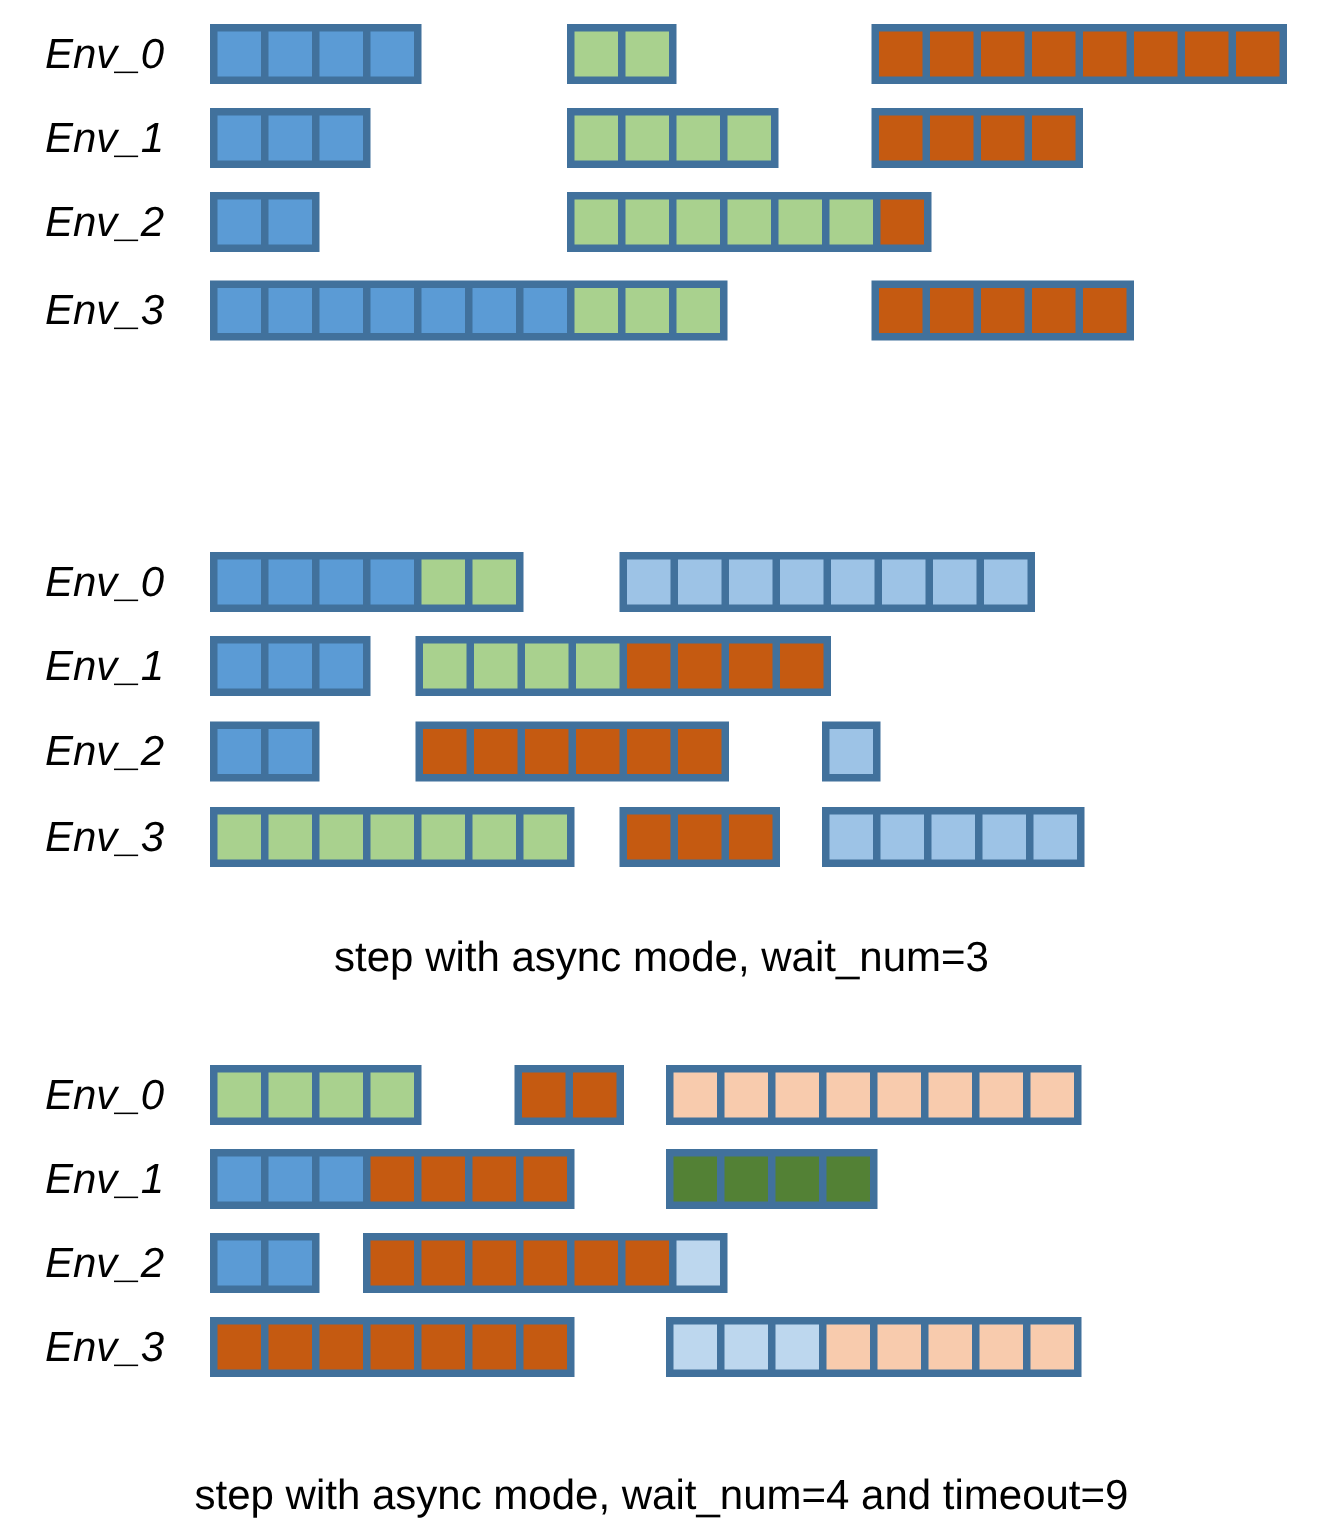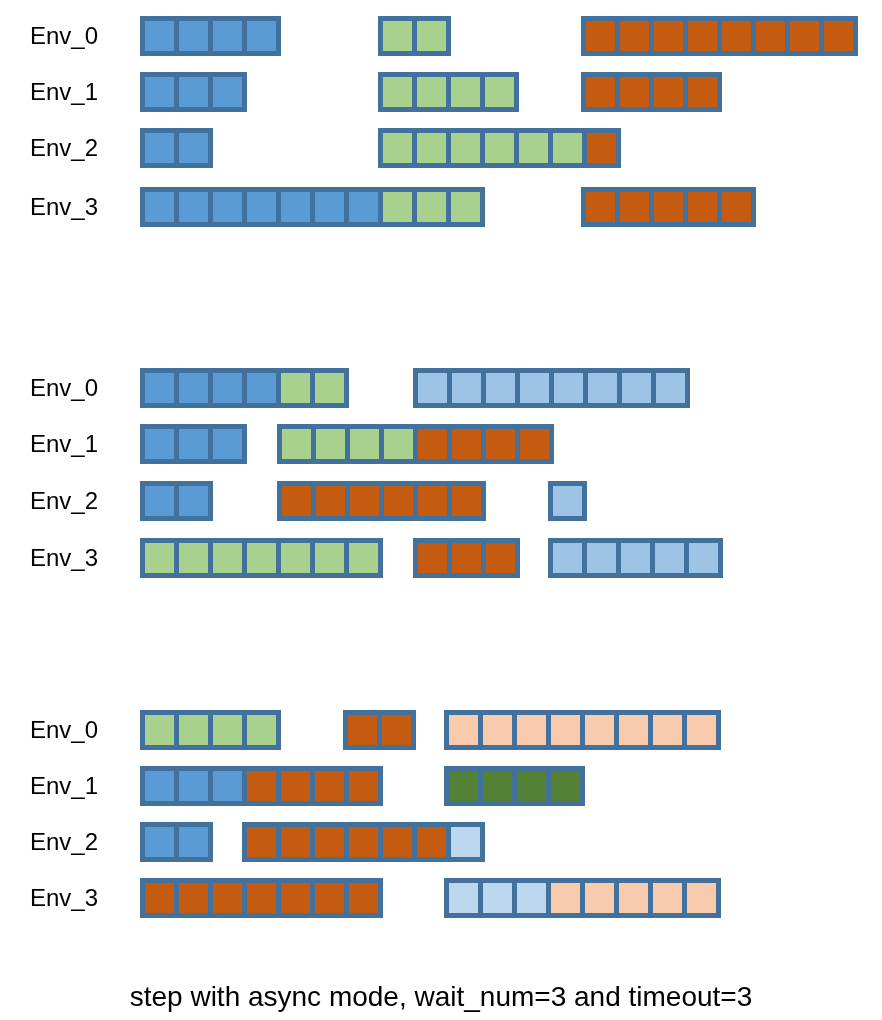--- a/index.html
+++ b/index.html
@@ -12,24 +12,25 @@
     position: relative;
     width: 882px;
     height: 1020px;
     background: #ffffff;
     overflow: hidden;
   }
   .env-label {
     position: absolute;
     left: 30px;
     transform: translateY(-50%);
-    font-size: 24px;
+    font-size: 28px;
     line-height: 1;
     color: #000000;
     white-space: nowrap;
+    font-style: italic;
   }
   .bar {
     position: absolute;
     display: flex;
     gap: 5px;
     padding: 5px;
     box-sizing: border-box;
     height: 40px;
   }
   .cell {
@@ -192,20 +193,21 @@
       <div class="cell" style="background: rgb(197, 90, 17);"></div>
       <div class="cell" style="background: rgb(197, 90, 17);"></div>
     </div>
     <div class="bar" style="left: 548px; top: 538px; background: rgb(65, 113, 156);">
       <div class="cell" style="background: rgb(157, 195, 230);"></div>
       <div class="cell" style="background: rgb(157, 195, 230);"></div>
       <div class="cell" style="background: rgb(157, 195, 230);"></div>
       <div class="cell" style="background: rgb(157, 195, 230);"></div>
       <div class="cell" style="background: rgb(157, 195, 230);"></div>
     </div>
+    <div class="caption" style="top: 638px; color: rgb(0, 0, 0);">step with async mode, wait_num=3</div>
     <div class="env-label" style="top: 730px;">Env_0</div>
     <div class="bar" style="left: 140px; top: 710px; background: rgb(65, 113, 156);">
       <div class="cell" style="background: rgb(169, 209, 142);"></div>
       <div class="cell" style="background: rgb(169, 209, 142);"></div>
       <div class="cell" style="background: rgb(169, 209, 142);"></div>
       <div class="cell" style="background: rgb(169, 209, 142);"></div>
     </div>
     <div class="bar" style="left: 343px; top: 710px; background: rgb(65, 113, 156);">
       <div class="cell" style="background: rgb(197, 90, 17);"></div>
       <div class="cell" style="background: rgb(197, 90, 17);"></div>
@@ -263,14 +265,14 @@
     <div class="bar" style="left: 444px; top: 878px; background: rgb(65, 113, 156);">
       <div class="cell" style="background: rgb(189, 215, 238);"></div>
       <div class="cell" style="background: rgb(189, 215, 238);"></div>
       <div class="cell" style="background: rgb(189, 215, 238);"></div>
       <div class="cell" style="background: rgb(248, 203, 173);"></div>
       <div class="cell" style="background: rgb(248, 203, 173);"></div>
       <div class="cell" style="background: rgb(248, 203, 173);"></div>
       <div class="cell" style="background: rgb(248, 203, 173);"></div>
       <div class="cell" style="background: rgb(248, 203, 173);"></div>
     </div>
-    <div class="caption" style="top: 997px; color: rgb(0, 0, 0);">step with async mode, wait_num=3 and timeout=3</div>
+    <div class="caption" style="top: 997px; color: rgb(0, 0, 0);">step with async mode, wait_num=4 and timeout=9</div>
   </div>
 
 </body></html>

